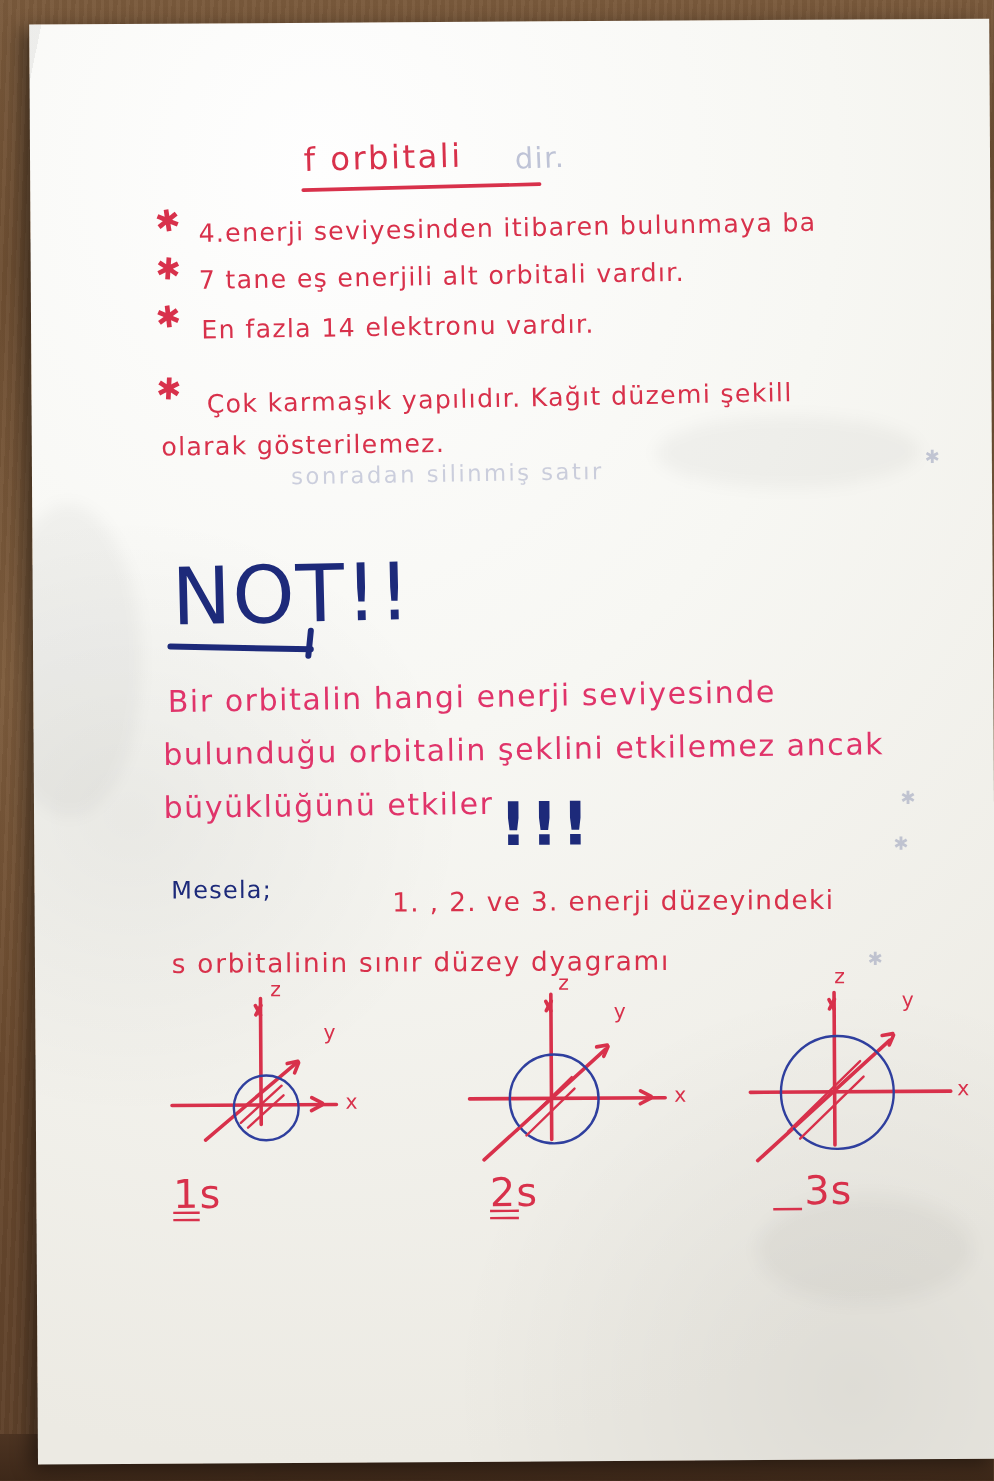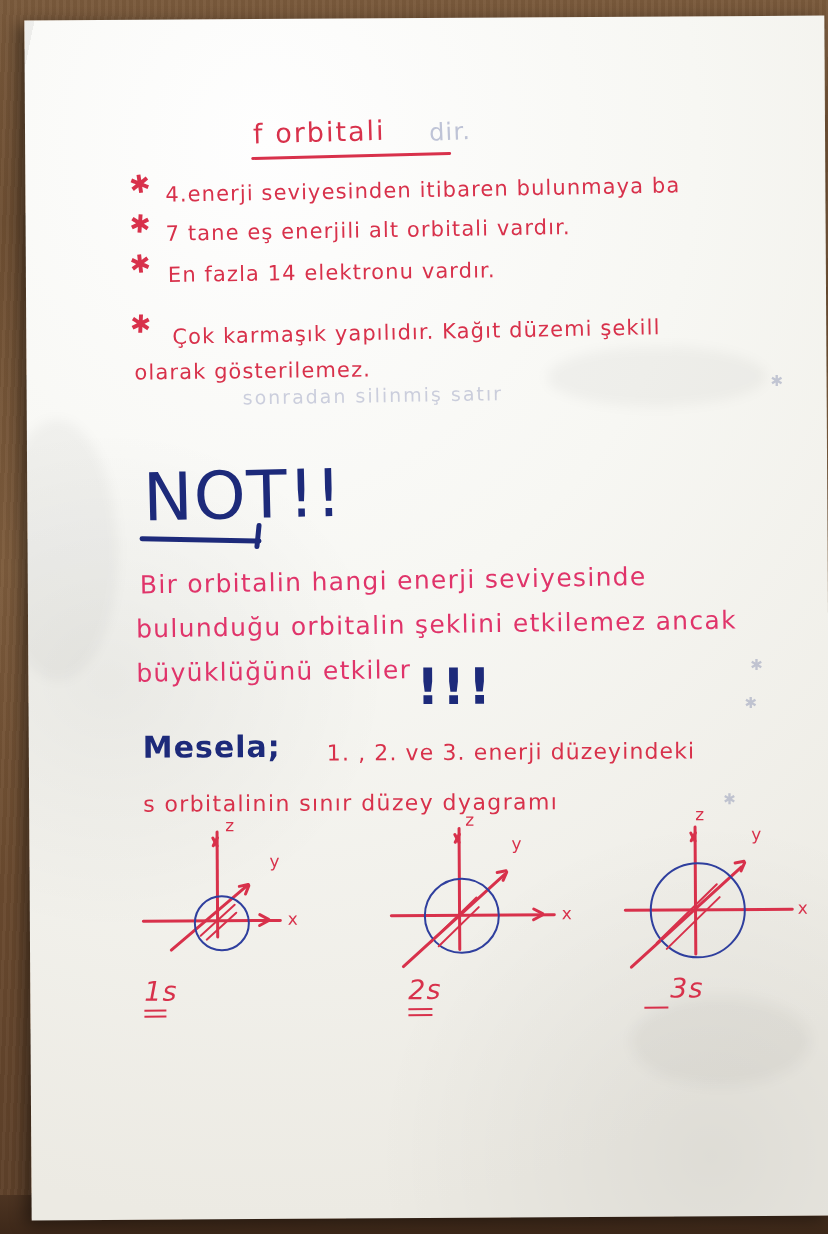--- a/index.html
+++ b/index.html
@@ -149,23 +149,23 @@
   #bangs {
     left: 388px; top: 640px;
     font-size: 50px;
     color: #1d2a7a;
     font-weight: bold;
     letter-spacing: 3px;
   }
 
   #mesela {
     left: 114px; top: 710px;
-    font-size: 30px;
+    font-size: 20px;
     color: #1d2a7a;
-    font-weight: bold;
+    font-weight: normal;
     letter-spacing: 1px;
   }
   #mesela-rest {
     left: 298px; top: 722px;
     font-size: 22px;
     color: #d8314b;
     letter-spacing: 1.1px;
   }
   #mesela-line2 {
     left: 114px; top: 772px;
@@ -197,24 +197,23 @@
   }
   .axis-label {
     position: absolute;
     font-family: "DejaVu Sans", sans-serif;
     font-size: 17px;
     color: #d8314b;
   }
   .orb-label {
     position: absolute;
     font-family: "DejaVu Sans", sans-serif;
-    font-size: 27px;
+    font-size: 33px;
     color: #d8314b;
     letter-spacing: 1px;
-    font-style: italic;
   }
   .orb-label-underline {
     position: absolute;
     height: 2px;
     background: #d8314b;
   }
 
   .faint {
     position: absolute;
     font-family: "DejaVu Sans", sans-serif;

